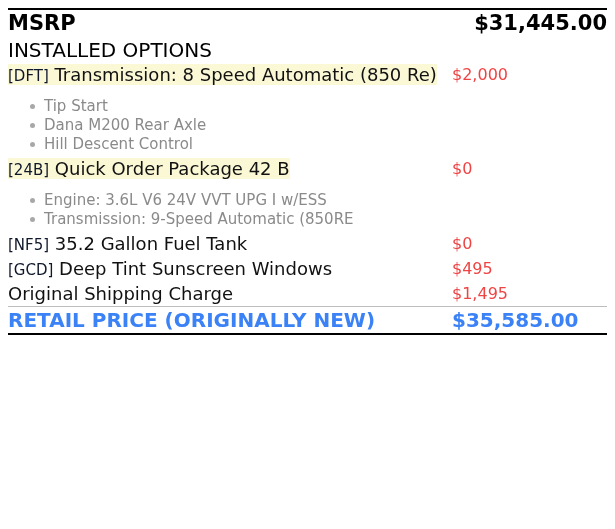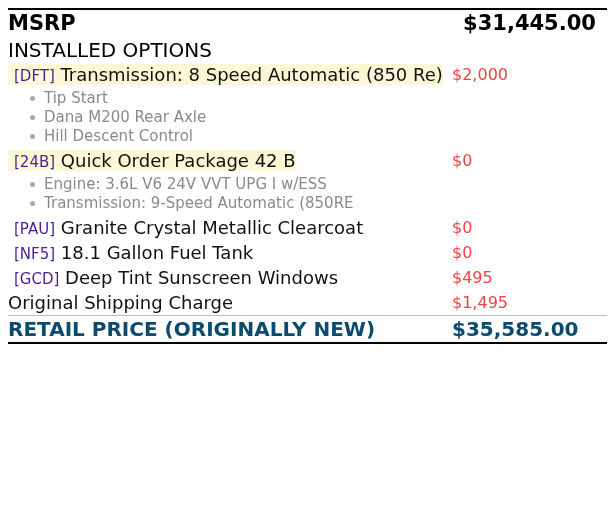--- a/index.html
+++ b/index.html
@@ -33,21 +33,21 @@
   .col-price { width: 155px; }
 
   
   .row-msrp td {
     font-weight: bold;
     font-size: 21px;
     line-height: 27px;
     padding: 2px 0 3px 0;
     color: #000;
   }
-  .row-msrp .price { text-align: center; }
+  .row-msrp .price { text-align: right; }
 
   .row-installed td {
     font-weight: normal;
     font-size: 20px;
     line-height: 26px;
     padding: 1px 0 4px 0;
     color: #000;
   }
 
   
@@ -59,32 +59,31 @@
   }
   .opt-price {
     font-size: 16px;
     line-height: 24px;
     color: #ef4444;
     padding: 2px 0 2px 0;
     white-space: nowrap;
   }
   .code {
     font-size: 15px;
-    color: #4c1d95;
+    color: #0f172a;
     letter-spacing: 0;
-    margin-left: 6px;
   }
   .hl {
     background: #fbf8d6;
   }
   .desc-text { }
 
   
   ul.subs {
-    margin: 1px 0 3px 0;
+    margin: 9px 0 3px 0;
     padding: 0 0 0 22px;
     list-style: none;
   }
   ul.subs li {
     position: relative;
     font-size: 15px;
     line-height: 19px;
     color: #8a8a8a;
     padding-left: 14px;
   }
@@ -114,21 +113,21 @@
     line-height: 0;
     padding: 0;
   }
 
   
   .row-retail td {
     font-weight: bold;
     font-size: 20px;
     line-height: 26px;
     padding: 5px 0 2px 0;
-    color: #0c4a6e;
+    color: #3b82f6;
   }
 </style>
 </head>
 <body>
 
 <div class="sheet">
   <table class="pricing">
     <colgroup>
       <col class="col-label">
       <col class="col-price">
@@ -155,25 +154,21 @@
           <td class="opt-price">$2,000</td>
         </tr>
         <tr>
           <td class="opt-label"><span class="hl"><span class="code">[24B]</span> <span class="desc-text">Quick Order Package 42 B</span></span><ul class="subs">
               <li>Engine: 3.6L V6 24V VVT UPG I w/ESS</li>
               <li>Transmission: 9-Speed Automatic (850RE</li>
             </ul></td>
           <td class="opt-price">$0</td>
         </tr>
         <tr>
-          <td class="opt-label"><span><span class="code">[PAU]</span> <span class="desc-text">Granite Crystal Metallic Clearcoat</span></span></td>
-          <td class="opt-price">$0</td>
-        </tr>
-        <tr>
-          <td class="opt-label"><span><span class="code">[NF5]</span> <span class="desc-text">18.1 Gallon Fuel Tank</span></span></td>
+          <td class="opt-label"><span><span class="code">[NF5]</span> <span class="desc-text">35.2 Gallon Fuel Tank</span></span></td>
           <td class="opt-price">$0</td>
         </tr>
         <tr>
           <td class="opt-label"><span><span class="code">[GCD]</span> <span class="desc-text">Deep Tint Sunscreen Windows</span></span></td>
           <td class="opt-price">$495</td>
         </tr>
         <tr>
           <td class="opt-label"><span><span class="desc-text">Original Shipping Charge</span></span></td>
           <td class="opt-price">$1,495</td>
         </tr>

